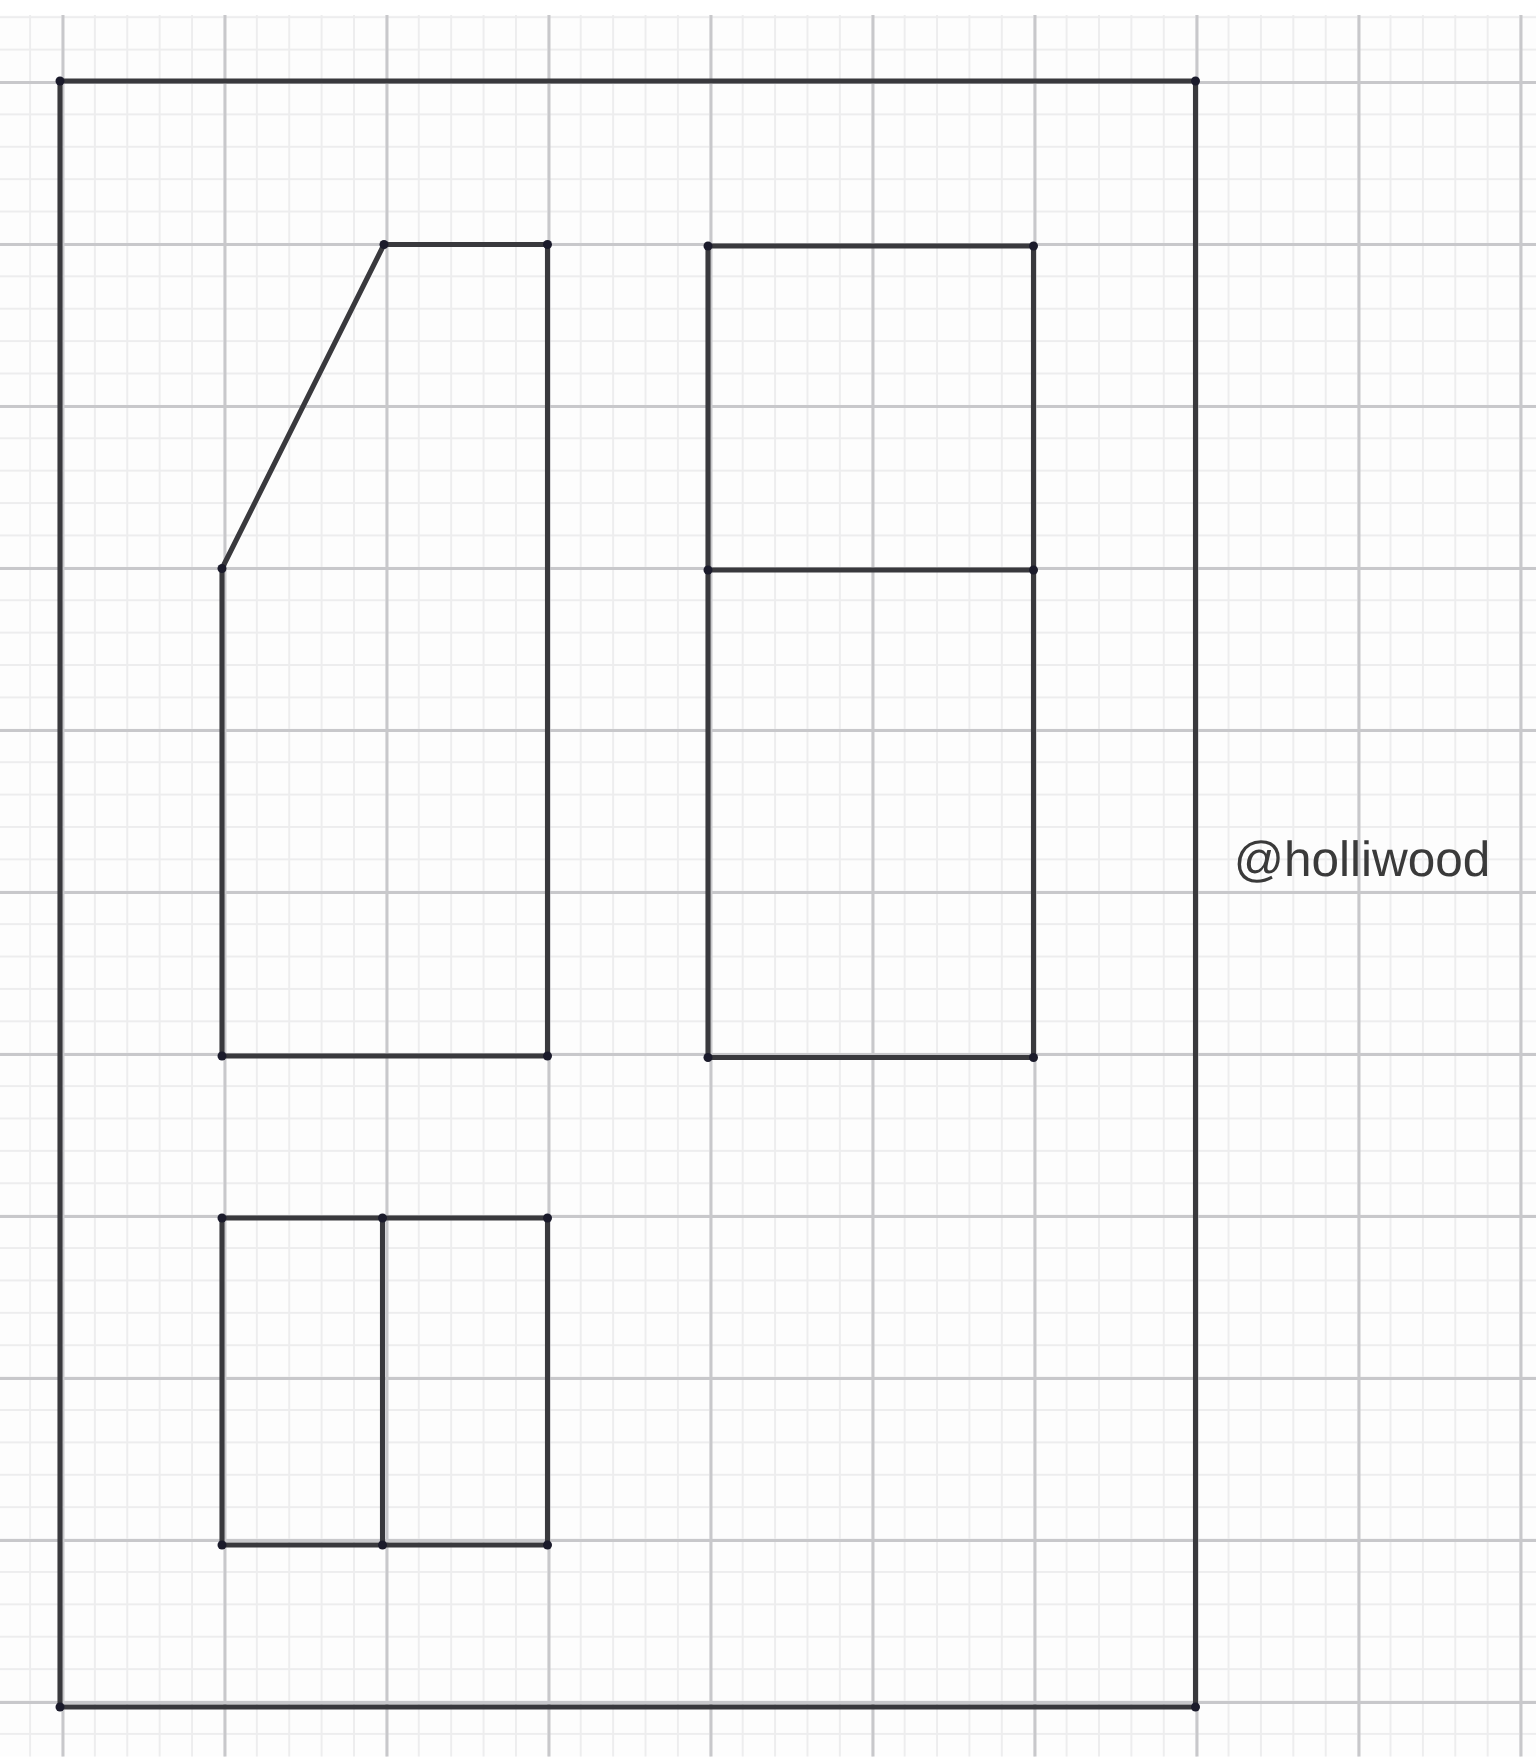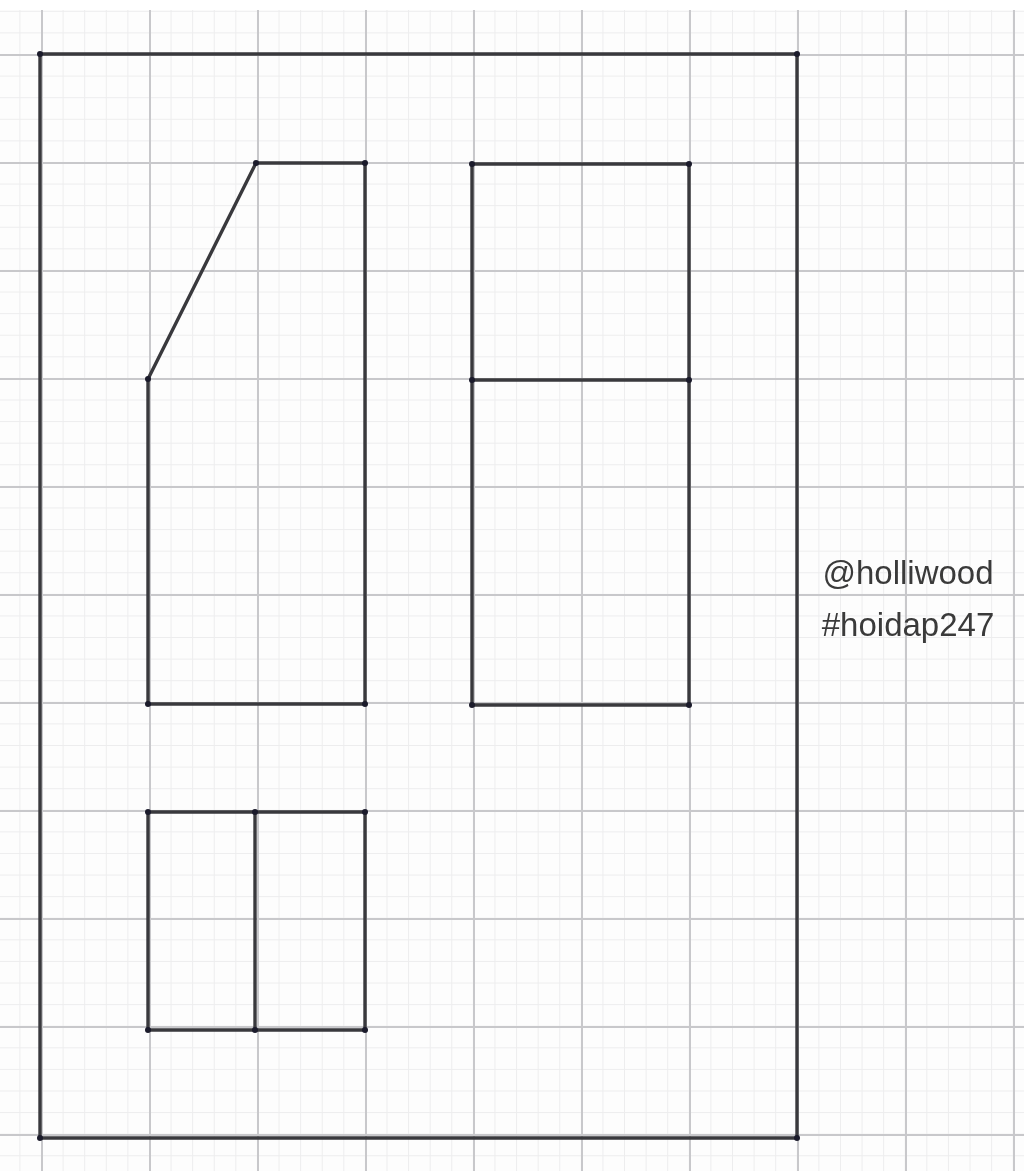--- a/index.html
+++ b/index.html
@@ -94,16 +94,15 @@
       <circle cx="148" cy="802" r="3" class="vertex-dot"></circle>
       <circle cx="255" cy="802" r="3" class="vertex-dot"></circle>
       <circle cx="365" cy="802" r="3" class="vertex-dot"></circle>
       <circle cx="148" cy="1020" r="3" class="vertex-dot"></circle>
       <circle cx="255" cy="1020" r="3" class="vertex-dot"></circle>
       <circle cx="365" cy="1020" r="3" class="vertex-dot"></circle>
     </svg>
 
   <div class="watermark">
     <div>@holliwood</div>
-    <div>#hoidap247</div>
   </div>
 
 </div>
 
 </body></html>

